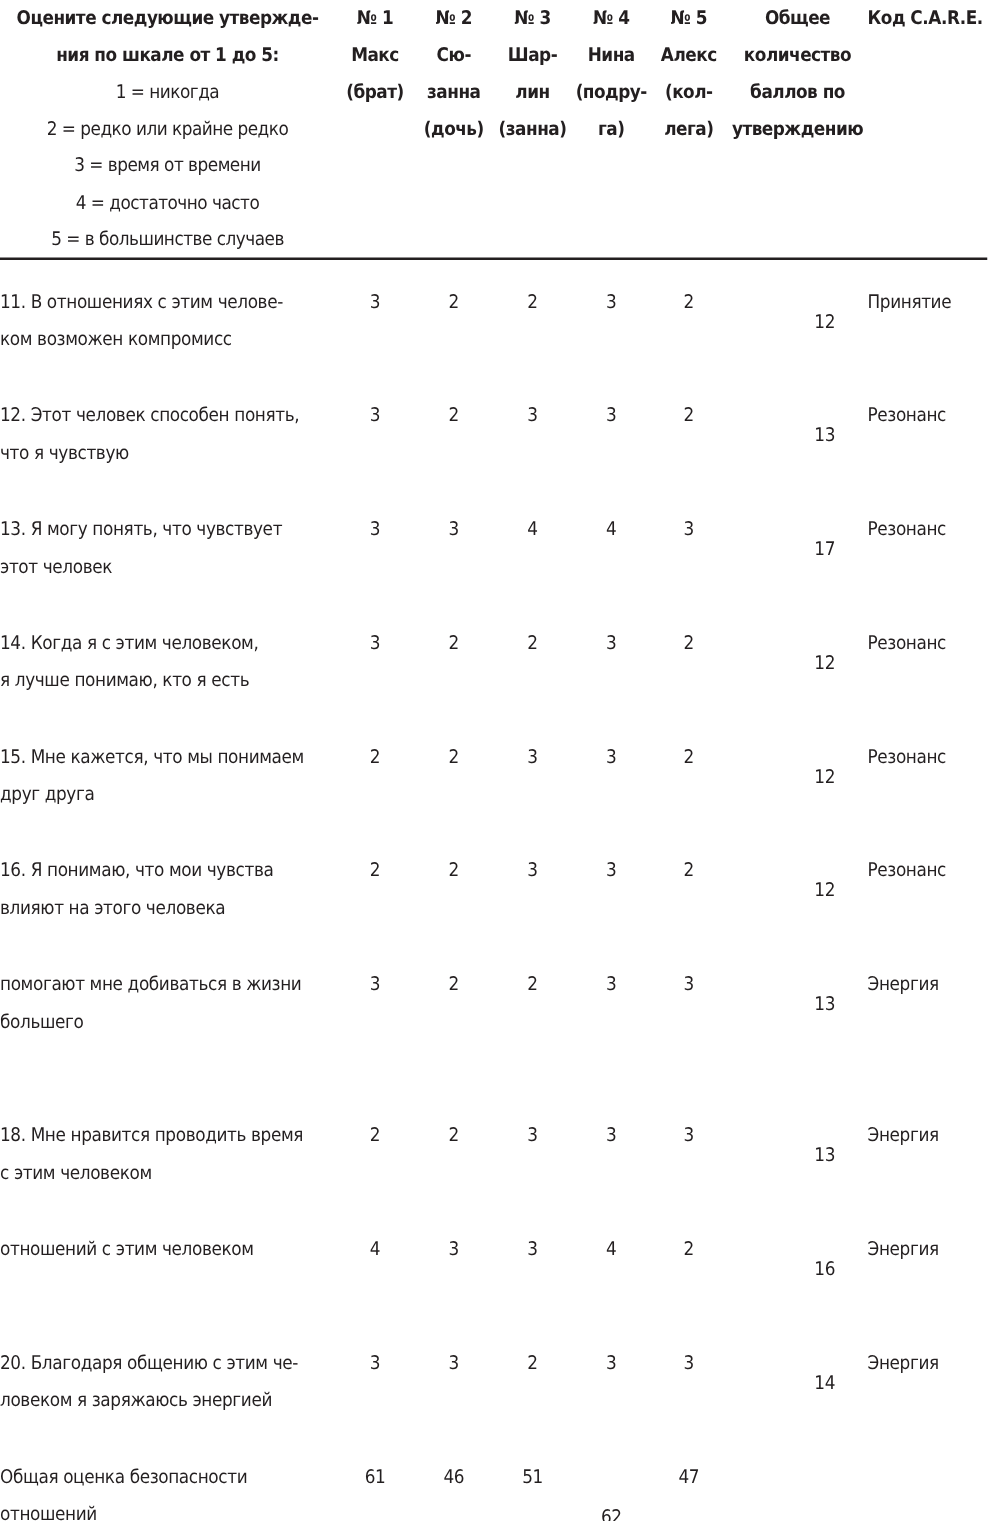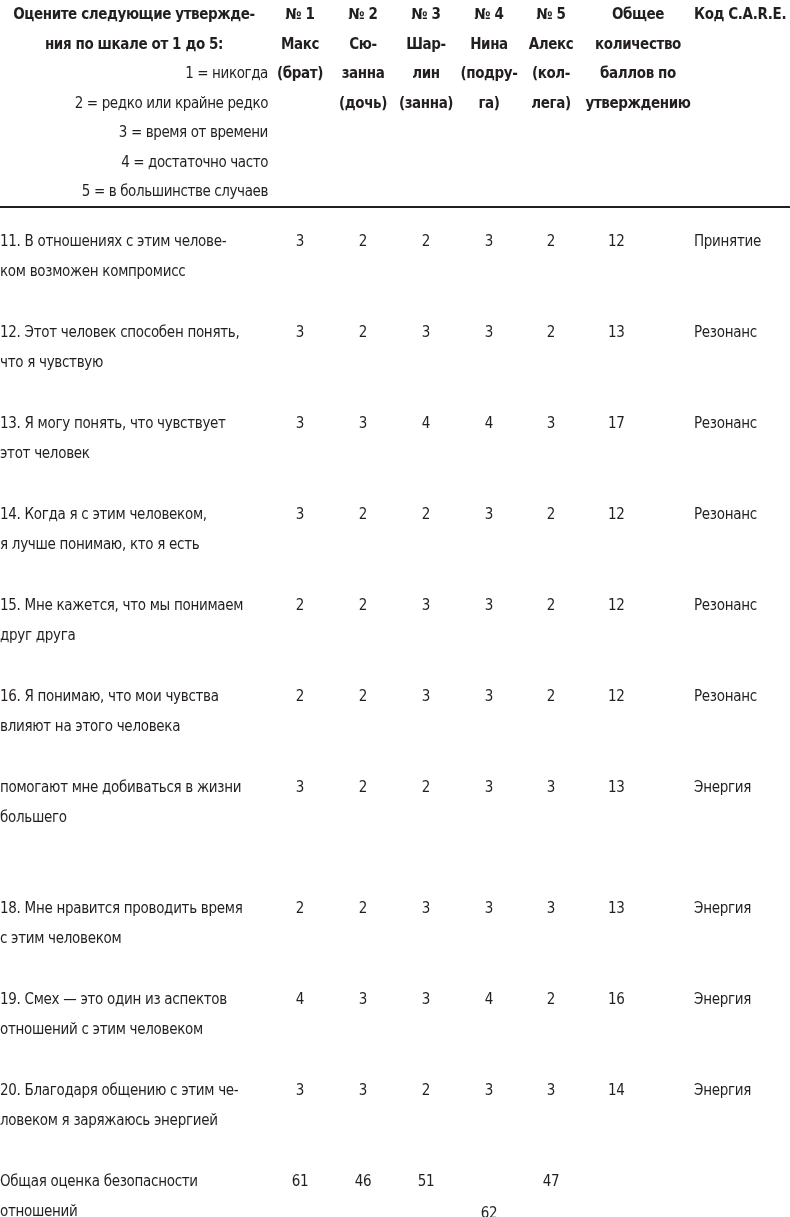--- a/index.html
+++ b/index.html
@@ -3,28 +3,28 @@
 <meta charset="utf-8">
 <style>
   html, body { margin: 0; padding: 0; background: #ffffff; }
   body {
     width: 790px; height: 1217px; position: relative; overflow: hidden;
     font-family: "DejaVu Sans Condensed", "Liberation Sans Narrow", "Liberation Sans", sans-serif;
     color: #231f20;
   }
   .hdr { position: absolute; top: 0; font-weight: bold; font-size: 15px; line-height: 29.5px; text-align: center; letter-spacing: -0.4px; }
   .hdr-statement { left: 0; width: 268px; }
-  .hdr-statement .scale { text-align: right; font-weight: normal; }
+  .hdr-statement .scale { text-align: center; font-weight: normal; }
   .hdr-col { width: 70px; }
   .divider { position: absolute; left: 0; top: 206px; width: 790px; height: 2px; background: #231f20; }
   .row { position: absolute; left: 0; width: 790px; font-size: 15px; line-height: 29.5px; letter-spacing: -0.3px; }
   .row .stmt { position: absolute; left: 0; width: 275px; }
   .row .stmt .line { display: block; white-space: nowrap; }
   .row .cell { position: absolute; top: 0; width: 50px; text-align: center; }
-  .row .total { position: absolute; top: 0; width: 60px; text-align: left; }
+  .row .total { position: absolute; top: 16px; width: 60px; text-align: right; }
   .row .code { position: absolute; top: 0; left: 694px; white-space: nowrap; }
 </style>
 </head>
 <body>
 
 <div class="hdr hdr-statement">
   <div>Оцените следующие утвержде-</div>
   <div>ния по шкале от 1 до 5:</div>
   <div class="scale">
     <div>1 = никогда</div>
@@ -176,21 +176,20 @@
       <div class="cell" style="left: 275px;">2</div>
       <div class="cell" style="left: 338px;">2</div>
       <div class="cell" style="left: 401px;">3</div>
       <div class="cell" style="left: 464px;">3</div>
       <div class="cell" style="left: 526px;">3</div>
       <div class="total" style="left: 608px;">13</div>
       <div class="code">Энергия</div>
     </div>
     <div class="row" style="top: 985px;">
       <div class="stmt">
-        <span class="line">19. Смех — это один из аспектов</span>
         <span class="line">отношений с этим человеком</span>
       </div>
       <div class="cell" style="left: 275px;">4</div>
       <div class="cell" style="left: 338px;">3</div>
       <div class="cell" style="left: 401px;">3</div>
       <div class="cell" style="left: 464px;">4</div>
       <div class="cell" style="left: 526px;">2</div>
       <div class="total" style="left: 608px;">16</div>
       <div class="code">Энергия</div>
     </div>

